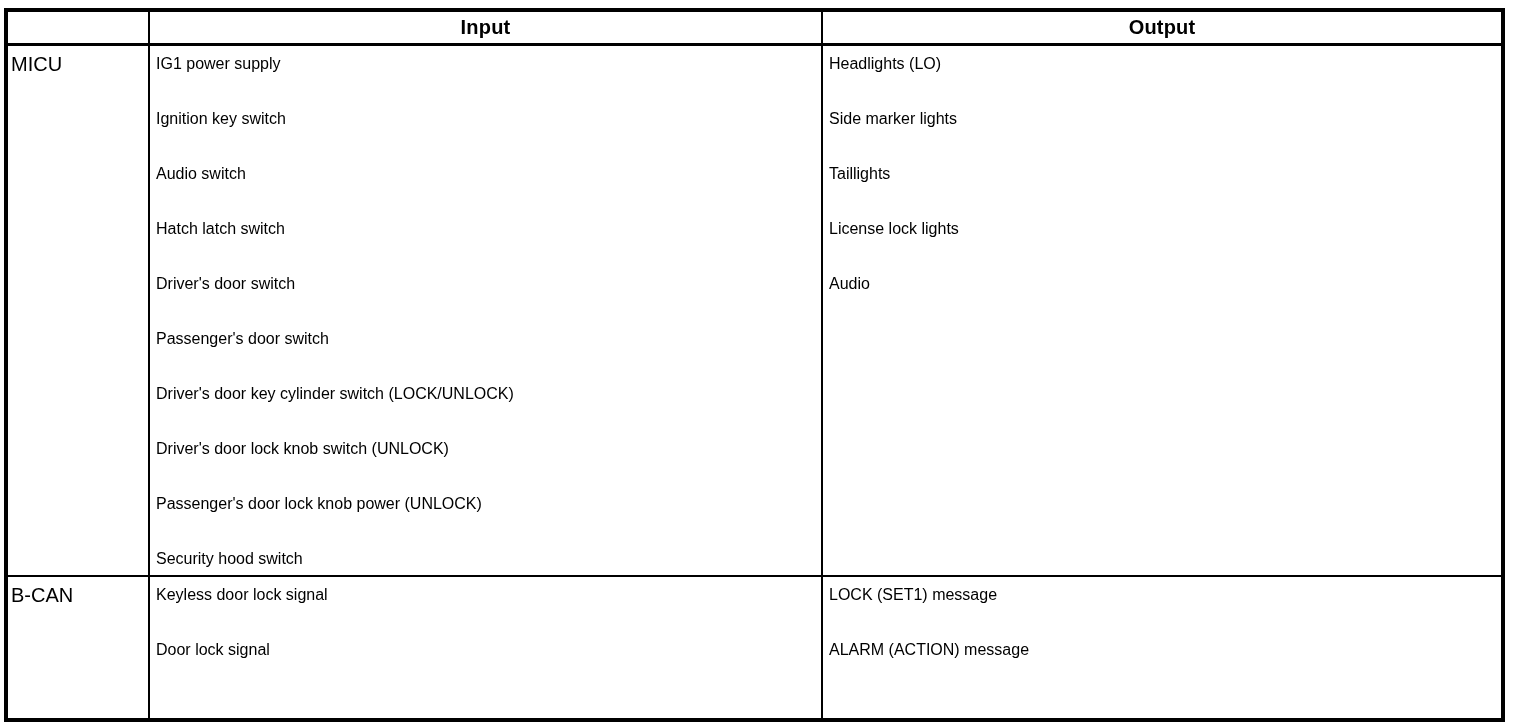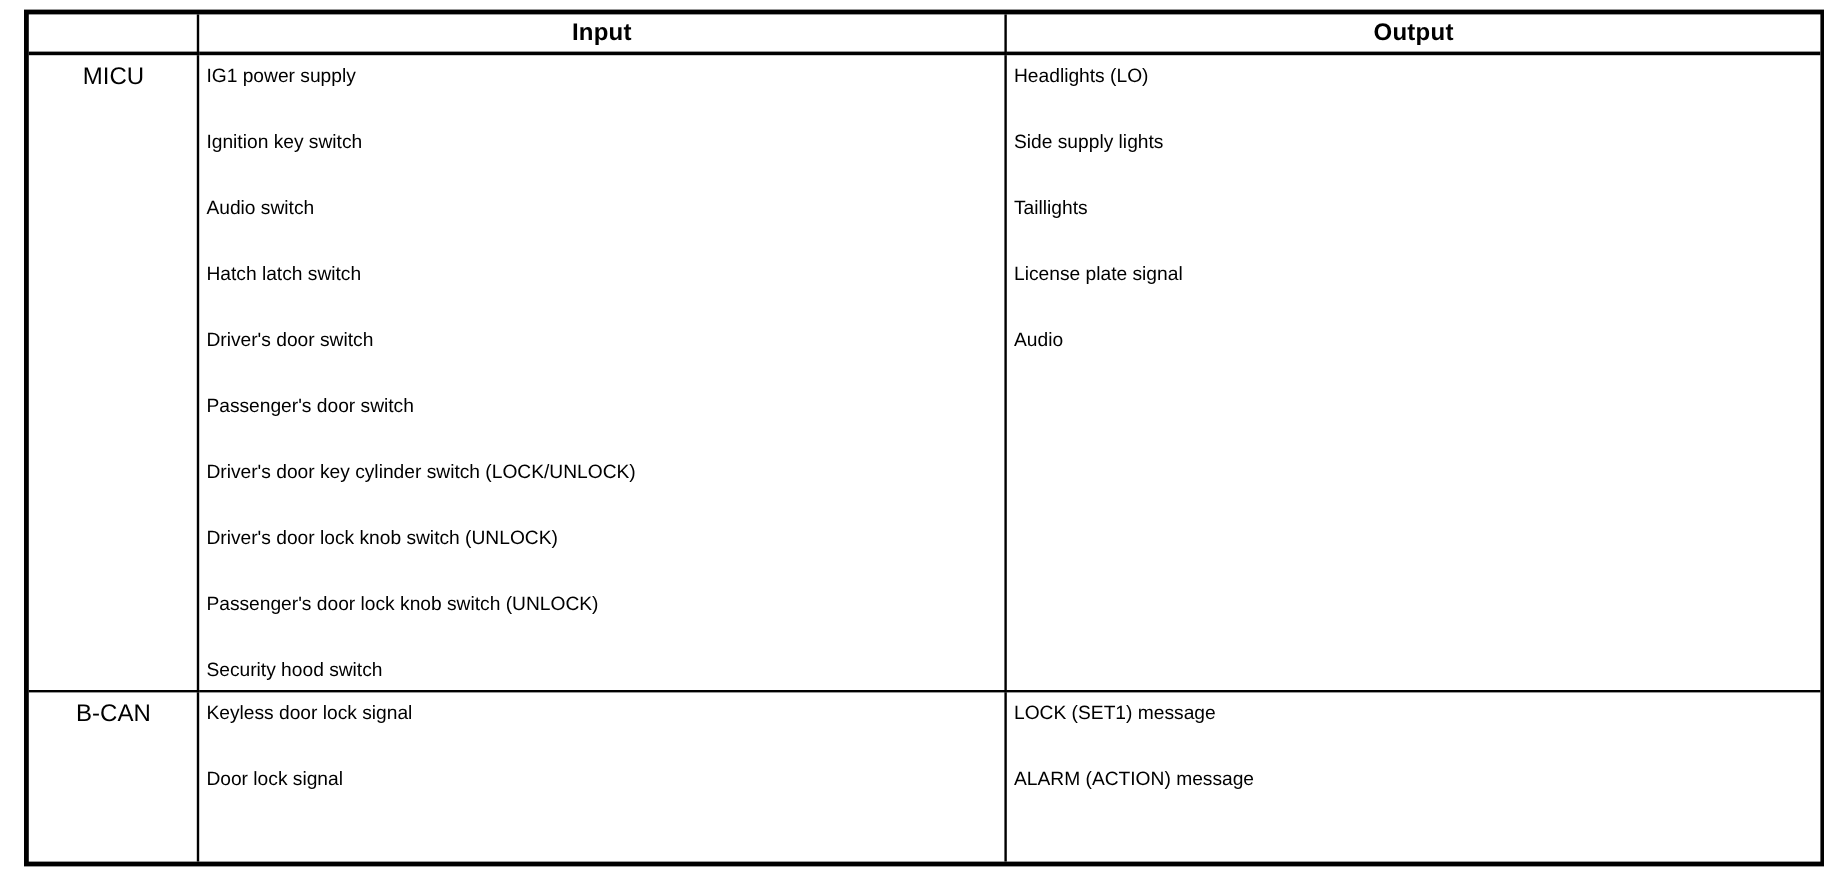--- a/index.html
+++ b/index.html
@@ -13,21 +13,21 @@
   }
   .page {
     position: relative;
     width: 1520px;
     height: 728px;
     background: #ffffff;
     overflow: hidden;
   }
   .io-table {
     position: absolute;
-    left: 20px;
+    left: 4px;
     top: 8px;
     width: 1501px;
     height: 714px;
     box-sizing: border-box;
     border: 4px solid #000000;
     display: grid;
     grid-template-columns: 142px 673px 1fr;
     grid-template-rows: 34px 531px 1fr;
     background: #ffffff;
   }
@@ -46,21 +46,20 @@
     align-items: center;
     justify-content: center;
     font-size: 20px;
     font-weight: bold;
     letter-spacing: 0.2px;
   }
   .label-cell {
     font-size: 20px;
     padding: 6px 2px 0 3px;
     line-height: 24px;
-    text-align: center;
   }
   .list-cell {
     font-size: 16px;
     padding: 6px 4px 0 6px;
   }
   .cell-line {
     height: 55px;
     line-height: 24px;
     white-space: nowrap;
   }
@@ -78,28 +77,28 @@
     <div class="cell col-1 row-mid label-cell">MICU</div>
     <div class="cell col-2 row-mid list-cell">
         <div class="cell-line">IG1 power supply</div>
         <div class="cell-line">Ignition key switch</div>
         <div class="cell-line">Audio switch</div>
         <div class="cell-line">Hatch latch switch</div>
         <div class="cell-line">Driver's door switch</div>
         <div class="cell-line">Passenger's door switch</div>
         <div class="cell-line">Driver's door key cylinder switch (LOCK/UNLOCK)</div>
         <div class="cell-line">Driver's door lock knob switch (UNLOCK)</div>
-        <div class="cell-line">Passenger's door lock knob switch (UNLOCK)</div>
+        <div class="cell-line">Passenger's door lock knob power (UNLOCK)</div>
         <div class="cell-line">Security hood switch</div>
       </div>
     <div class="cell row-mid list-cell">
         <div class="cell-line">Headlights (LO)</div>
-        <div class="cell-line">Side supply lights</div>
+        <div class="cell-line">Side marker lights</div>
         <div class="cell-line">Taillights</div>
-        <div class="cell-line">License plate signal</div>
+        <div class="cell-line">License lock lights</div>
         <div class="cell-line">Audio</div>
       </div>
 
     <div class="cell col-1 label-cell">B-CAN</div>
     <div class="cell col-2 list-cell">
         <div class="cell-line">Keyless door lock signal</div>
         <div class="cell-line">Door lock signal</div>
       </div>
     <div class="cell list-cell">
         <div class="cell-line">LOCK (SET1) message</div>

